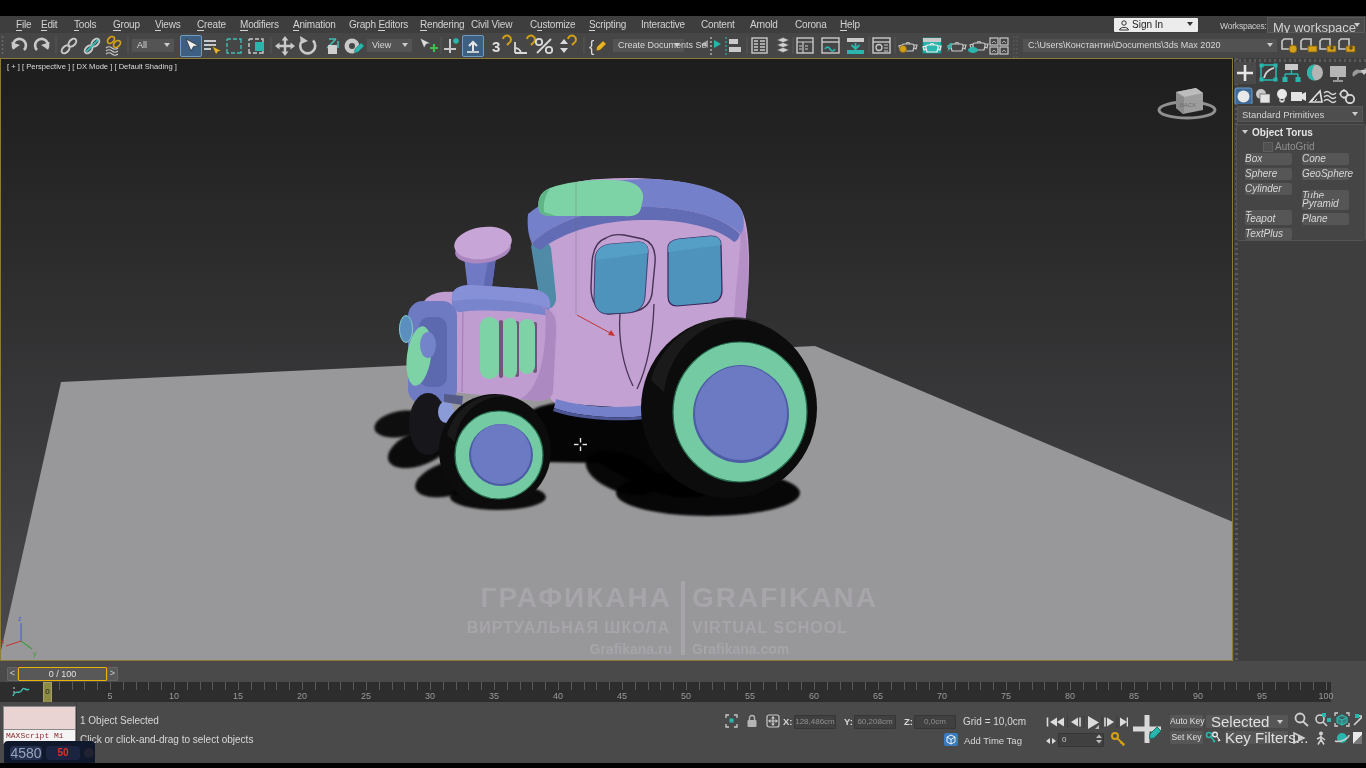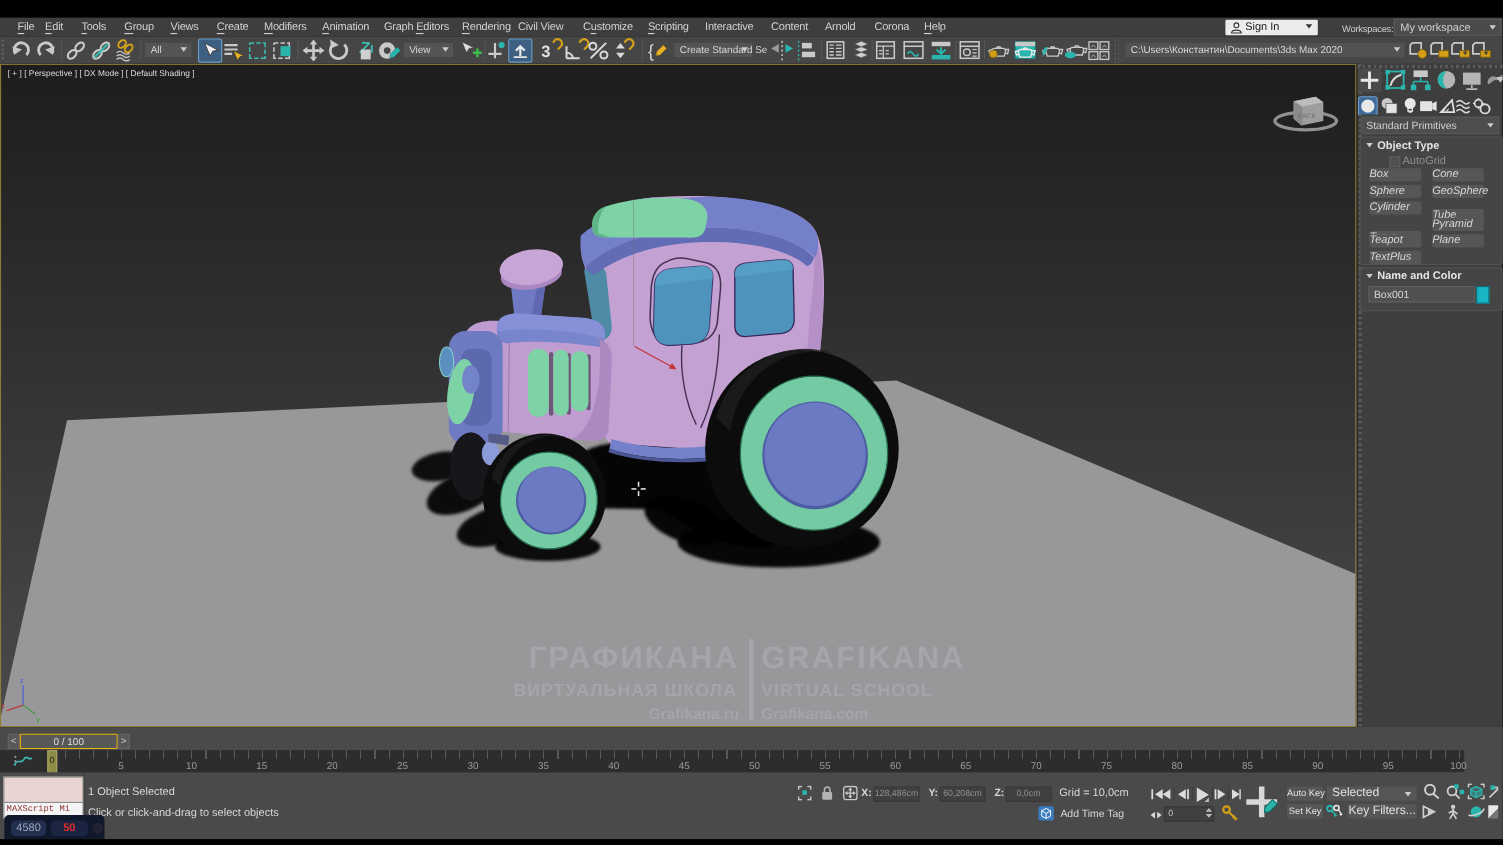--- a/index.html
+++ b/index.html
@@ -8,21 +8,21 @@
 
 #menubar{left:0;top:16px;width:1366px;height:17px;background:#3e3e3e;font-size:10px;color:#d2d2d2;}
 .mi{position:absolute;top:3px;letter-spacing:-0.2px;}
 .mi u{text-decoration:none;border-bottom:1px solid #d2d2d2;}
 #signin{position:absolute;left:1114px;top:2px;width:84px;height:14px;background:#ececec;border-radius:1px;color:#1a1a1a;font-size:10px;}
 #signin .txt{position:absolute;left:18px;top:1px;}
 #signin svg{position:absolute;left:4px;top:1px;}
 #signin .dd{position:absolute;right:5px;top:4px;width:0;height:0;border-left:3.5px solid transparent;border-right:3.5px solid transparent;border-top:4px solid #333;}
 #wslabel{position:absolute;left:1220px;top:5px;color:#cfcfcf;font-size:8.5px;letter-spacing:-0.2px;}
 #wsdrop{position:absolute;left:1267px;top:1px;width:96px;height:14px;background:#4b4b4b;border:1px solid #5a5a5a;color:#d0d0d0;}
-#wsdrop .txt{position:absolute;left:5px;top:2px;font-size:10px;}
+#wsdrop .txt{position:absolute;left:5px;top:2px;font-size:13px;}
 #wsdrop .dd{position:absolute;right:4px;top:5px;width:0;height:0;border-left:3.5px solid transparent;border-right:3.5px solid transparent;border-top:4px solid #ccc;}
 
 #toolbar{left:0;top:33px;width:1366px;height:25px;background:#464646;border-bottom:1px solid #2e2e2e;}
 .tfield{position:absolute;top:5px;height:13px;background:#545454;border:1px solid #474747;border-radius:1px;color:#d8d8d8;font-size:9px;}
 .tfield .txt{position:absolute;left:5px;top:1px;white-space:nowrap;}
 .tfield .dd{position:absolute;right:4px;top:4px;width:0;height:0;border-left:3.5px solid transparent;border-right:3.5px solid transparent;border-top:4px solid #ccc;}
 .tbtn-act{position:absolute;top:2px;width:20px;height:20px;background:#3c5f82;border:1px solid #6f9cc4;border-radius:2px;}
 
 #viewport{left:0;top:58px;width:1234px;height:603px;background:#222;}
 #vpsvg{position:absolute;left:0;top:0;}
@@ -45,21 +45,21 @@
 
 #trackbar{left:0;top:682px;width:1366px;height:20px;background:#4a4a4a;}
 #tbruler{position:absolute;left:0;top:0;width:1331px;height:20px;background:#2d2d2d;}
 #tbticks{position:absolute;left:46px;top:0;width:1282px;height:8px;
  background:repeating-linear-gradient(90deg,#5a5a5a 0px,#5a5a5a 1px,transparent 1px,transparent 12.8px);}
 .tnum{position:absolute;top:9px;color:#9a9a9a;font-size:9px;transform:translateX(-50%);}
 #tmark{position:absolute;left:43px;top:0px;width:7px;height:19px;background:#8c8c44;border:1px solid #aaa06a;color:#222;font-size:8px;text-align:center;line-height:18px;}
 
 #statusbar{left:0;top:702px;width:1366px;height:61px;background:#4a4a4a;color:#d8d8d8;font-size:10px;}
 .sfield{position:absolute;height:12px;background:#404040;border:1px solid #363636;border-radius:1px;color:#8f8f8f;font-size:8px;text-align:center;white-space:nowrap;overflow:hidden;}
-.sbtn{position:absolute;height:13px;background:#565656;border:1px solid #494949;border-radius:2px;color:#e0e0e0;font-size:11px;text-align:center;white-space:nowrap;line-height:13px;}
+.sbtn{position:absolute;height:13px;background:#565656;border:1px solid #494949;border-radius:2px;color:#e0e0e0;font-size:15px;text-align:center;white-space:nowrap;line-height:13px;}
 #blackbottom{left:0;top:763px;width:1366px;height:5px;background:#000;}
 </style></head>
 <body>
 <div id="stage">
 
 <div id="menubar" class="abs">
 <span class="mi" style="left:16px"><u>F</u>ile</span>
 <span class="mi" style="left:41px"><u>E</u>dit</span>
 <span class="mi" style="left:74px"><u>T</u>ools</span>
 <span class="mi" style="left:113px"><u>G</u>roup</span>
@@ -240,21 +240,21 @@
         </svg></div>
 <div class="tfield" style="left:131px;width:42px;">
         <span class="txt">All</span>
         <span class="dd"></span>
       </div>
 <div class="tfield" style="left:366px;width:45px;">
         <span class="txt">View</span>
         <span class="dd"></span>
       </div>
 <div class="tfield" style="left:612px;width:71px;">
-        <span class="txt">Create Standard Se</span>
+        <span class="txt">Create Documents Se</span>
         <span class="dd"></span>
       </div>
 <div class="tfield" style="left:1022px;width:254px;background:#525252;">
         <span class="txt">C:\Users\Константин\Documents\3ds Max 2020</span>
         <span class="dd"></span>
       </div>
 </div>
 
 <div id="viewport" class="abs">
 <svg id="vpsvg" width="1234" height="603" viewBox="0 0 1234 603">
@@ -467,42 +467,34 @@
             <path d="M6,1 v2 M6,9 v2 M1,6 h2 M9,6 h2" stroke="#d8d8d8" stroke-width="1.2"></path>
           </g>
  </g>
 </svg>
 <div id="sprim">
         <span class="txt">Standard Primitives</span>
         <span class="dd"></span>
       </div>
 <div class="rollout" style="top:66px;height:115px;">
  <span class="rarrow"></span>
-        <span class="rhead rhead2">Object Type</span>
+        <span class="rhead rhead2">Object Torus</span>
  <div style="position:absolute;left:26px;top:17px;width:8px;height:8px;background:#505050;border:1px solid #5f5f5f;"></div>
  <span style="position:absolute;left:38px;top:16px;color:#909090;">AutoGrid</span>
  <div class="pbtn" style="left:8px;top:28px;">Box</div>
         <div class="pbtn" style="left:65px;top:28px;">Cone</div>
  <div class="pbtn" style="left:8px;top:43px;">Sphere</div>
         <div class="pbtn" style="left:65px;top:43px;">GeoSphere</div>
  <div class="pbtn" style="left:8px;top:58px;">Cylinder</div>
         <div class="pbtn" style="left:65px;top:65px;">Tube</div>
  <div class="pbtn" style="left:8px;top:85px;">Torus</div>
         <div class="pbtn" style="left:65px;top:73px;">Pyramid</div>
  <div class="pbtn" style="left:8px;top:88px;">Teapot</div>
         <div class="pbtn" style="left:65px;top:88px;">Plane</div>
  <div class="pbtn" style="left:8px;top:103px;">TextPlus</div>
-</div>
-<div class="rollout" style="top:185px;height:38px;">
- <span class="rarrow"></span>
-        <span class="rhead rhead2">Name and Color</span>
- <div style="position:absolute;left:7px;top:16px;width:95px;height:13px;background:#505050;border:1px solid #5e5e5e;color:#d8d8d8;font-size:9.5px;">
-          <span style="position:absolute;left:4px;top:2px;">Box001</span>
-        </div>
- <div style="position:absolute;left:105px;top:16px;width:10px;height:14px;background:#19b5c4;border:1px solid #0c6f7a;"></div>
 </div>
 </div>
 
 <div id="timeslider" class="abs">
 <div id="tsl-l">&lt;</div>
       <div id="tsl-bar">0 / 100</div>
       <div id="tsl-r">&gt;</div>
 </div>
 
 <div id="trackbar" class="abs">
@@ -542,21 +534,21 @@
 
  <div style="position:absolute;left:3px;top:4px;width:71px;height:23px;background:#e9d3d3;border:1px solid #8a8a8a;"></div>
  <div style="position:absolute;left:3px;top:27px;width:71px;height:13px;background:#f4f4f4;border:1px solid #8a8a8a;color:#8b2f2f;font-family:'Liberation Mono',monospace;font-size:8px;overflow:hidden;">
         <span style="position:absolute;left:2px;top:1px;white-space:nowrap;">MAXScript Mi</span>
       </div>
  <div style="position:absolute;left:76px;top:0px;width:1px;height:45px;background:#3a3a3a;"></div>
  <span style="position:absolute;left:80px;top:13px;">1 Object Selected</span>
  <span style="position:absolute;left:80px;top:32px;">Click or click-and-drag to select objects</span>
 
  <div style="position:absolute;left:4px;top:39px;width:91px;height:22px;background:#10182b;border-radius:4px 4px 0 0;">
-  <div style="position:absolute;left:6px;top:5px;width:32px;height:14px;background:#232f4e;border-radius:4px;color:#9aa4b8;font-size:10px;text-align:center;line-height:14px;">4580</div>
+  <div style="position:absolute;left:6px;top:5px;width:32px;height:14px;background:#232f4e;border-radius:4px;color:#9aa4b8;font-size:14px;text-align:center;line-height:14px;">4580</div>
   <div style="position:absolute;left:42px;top:5px;width:34px;height:14px;background:#1b2440;border-radius:4px;color:#e03030;font-size:10px;text-align:center;line-height:14px;font-weight:bold;">50</div>
   <div style="position:absolute;left:80px;top:7px;width:10px;height:10px;background:#223;border-radius:50%;"></div>
  </div>
 
  <svg id="midicons" style="position:absolute;left:725px;top:12px;" width="55" height="14" viewBox="0 0 55 14" fill="none">
   <path d="M1,4 v-3 h3 M9,1 h3 v3 M12,10 v3 h-3 M4,13 h-3 v-3" stroke="#c9c9c9" stroke-width="1.3"></path>
         <rect x="4.5" y="4.5" width="4" height="4" fill="#2ab5ad"></rect>
   <g transform="translate(22,0)">
           <rect x="0.5" y="6" width="9" height="7" rx="1" fill="#b5b5b5"></rect>
           <path d="M2.5,6 v-2 a2.5,2.5 0 0 1 5,0 v2" stroke="#b5b5b5" stroke-width="1.4"></path>

